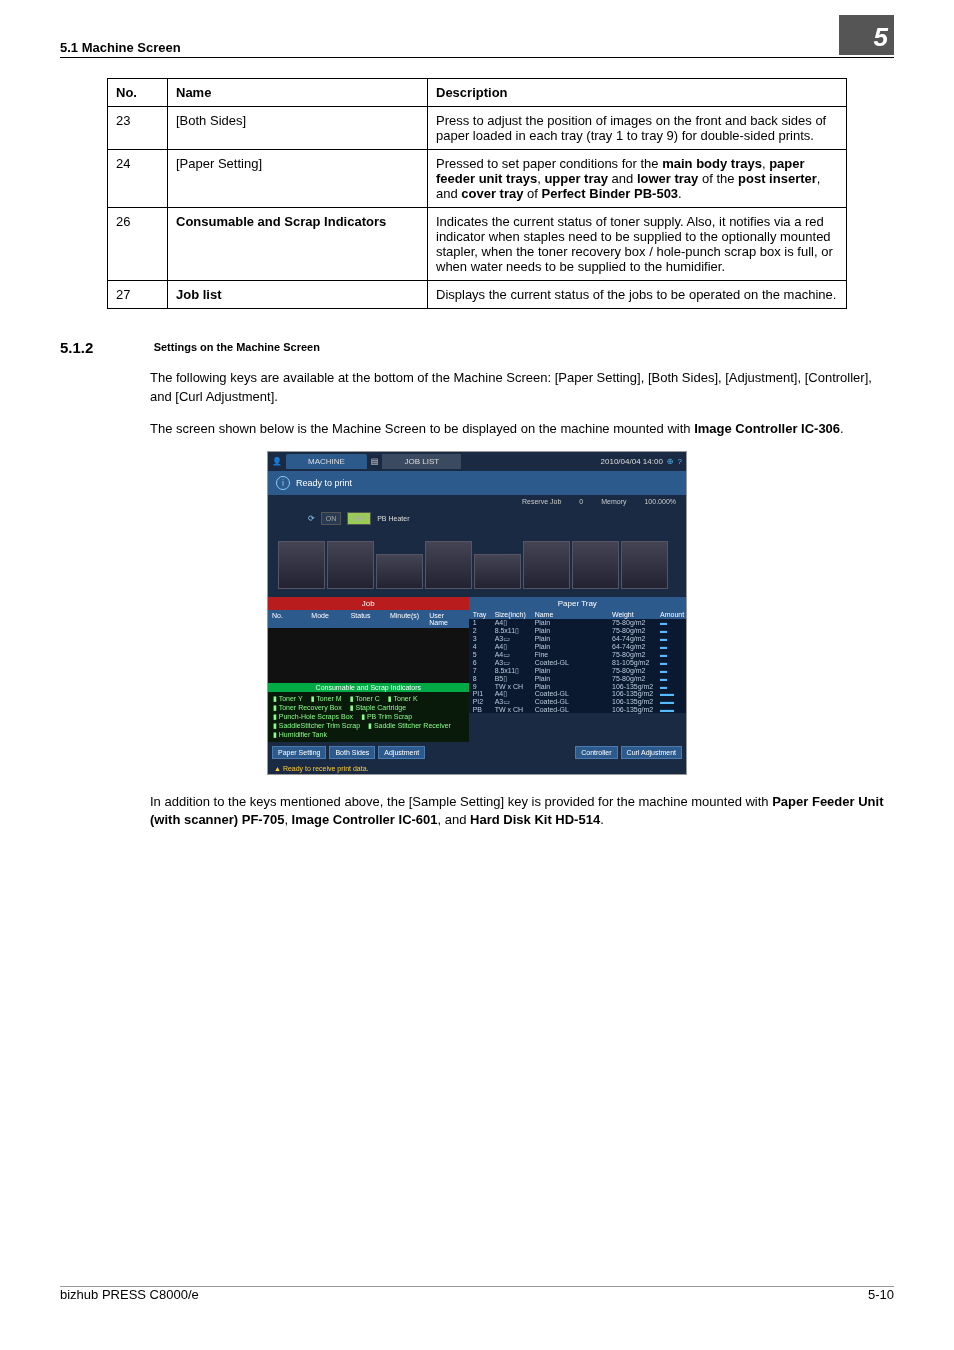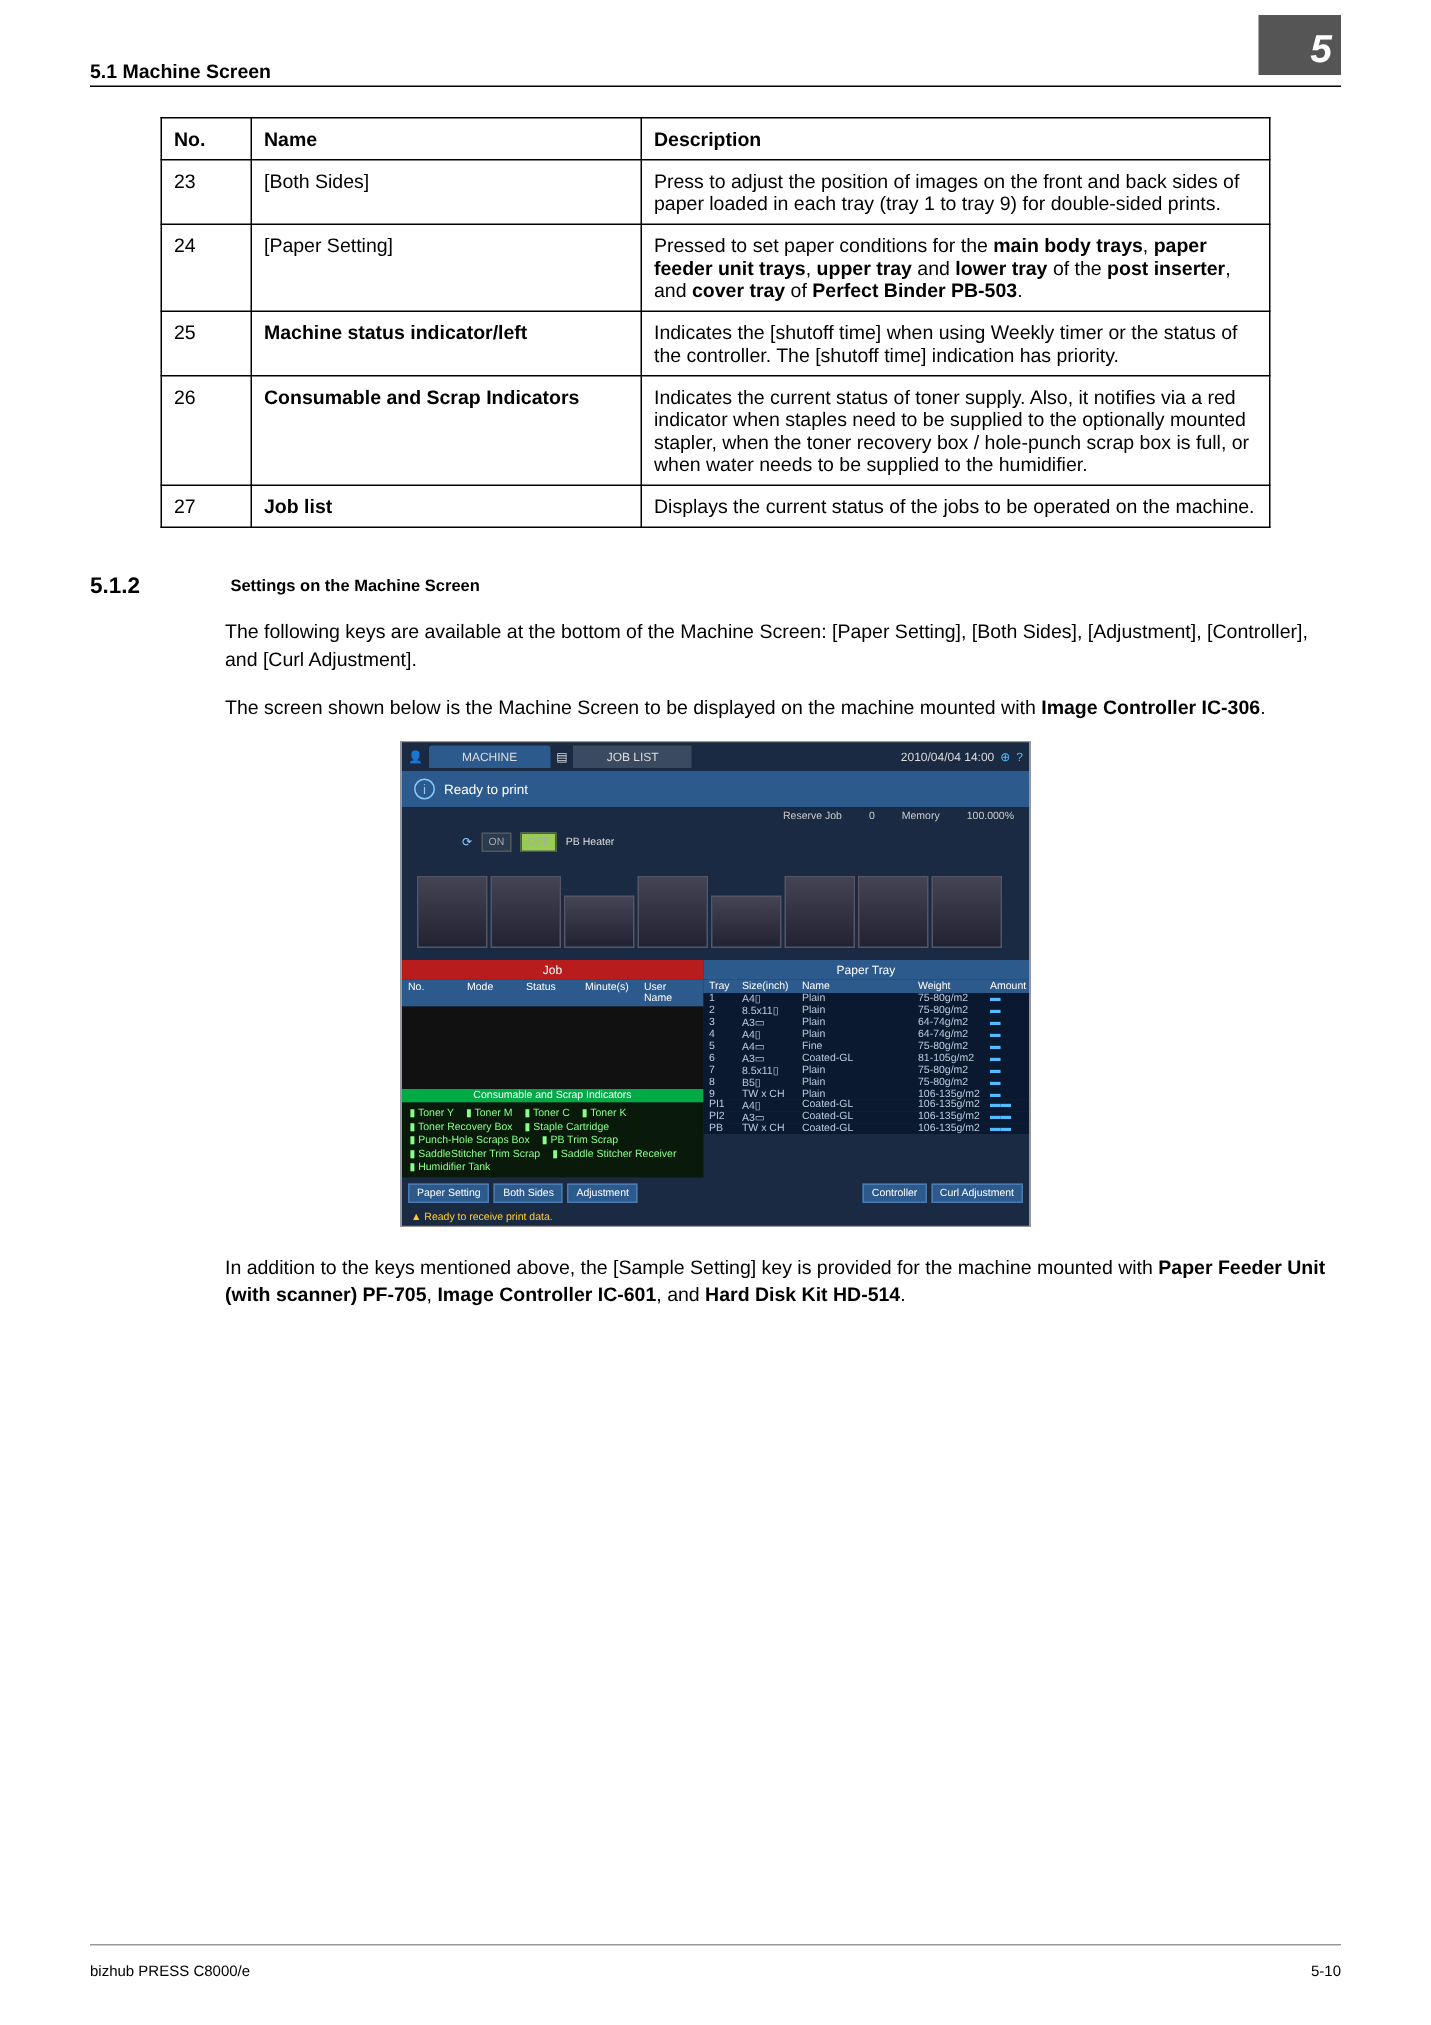--- a/index.html
+++ b/index.html
@@ -1,17 +1,17 @@
 <!DOCTYPE html>
 <html><head>
 <meta charset="utf-8">
 <style>
 *{box-sizing:border-box;margin:0;padding:0}
 body{font-family:Arial,Helvetica,sans-serif;font-size:13px;color:#000;background:#fff;width:954px;height:1350px;position:relative;padding:40px 60px}
-.hdr{display:flex;align-items:center;border-bottom:1px solid #000;margin-bottom:20px;padding-bottom:2px}
+.hdr{display:flex;align-items:flex-end;border-bottom:1px solid #000;margin-bottom:20px;padding-bottom:2px}
 .hdr-l{font-size:13px;font-weight:bold;flex:1}
 .hdr-r{background:#555;color:#fff;width:55px;height:40px;display:flex;align-items:flex-end;justify-content:flex-end;font-size:26px;font-weight:bold;font-style:italic;padding:0 6px 2px 0;margin-top:-35px}
 table.main{width:740px;margin:0 auto 30px;border-collapse:collapse;border:1px solid #000}
 table.main th,table.main td{border:1px solid #000;padding:6px 8px;vertical-align:top;font-size:13px;text-align:left}
 table.main th{font-weight:bold}
 .c1{width:60px}.c2{width:260px}
 .sec-no{font-weight:bold;font-size:15px;display:inline-block;width:90px;vertical-align:top}
 .sec-ti{font-weight:bold;font-size:11px}
 .sec{margin:25px 0 12px}
 .para{margin:13px 0 12px 90px;line-height:1.45}
@@ -43,21 +43,21 @@
 .csb{background:#0a1a0a;color:#8f8;font-size:7px;padding:3px 5px;display:flex;flex-wrap:wrap;gap:1px 8px}
 .csb>span{white-space:nowrap}
 .tray-h{display:flex;background:#2d5a8c;color:#fff;font-size:7px;padding:1px 4px}
 .tray-h>span:nth-child(1){width:22px}.tray-h>span:nth-child(2){width:40px}.tray-h>span:nth-child(3){flex:1}.tray-h>span:nth-child(4){width:48px}.tray-h>span:nth-child(5){width:22px}
 .trow{display:flex;color:#bcd;font-size:7px;padding:0 4px;background:#0a1830}
 .trow>span:nth-child(1){width:22px}.trow>span:nth-child(2){width:40px}.trow>span:nth-child(3){flex:1}.trow>span:nth-child(4){width:48px}.trow>span:nth-child(5){width:22px;color:#5bf}
 .btnrow{display:flex;background:#1a2a42;padding:4px;gap:3px}
 .bb{font-size:7px;background:#2d5a8c;color:#fff;padding:2px 5px;border:1px solid #4a7ab0}
 .stat{background:#1a2a42;color:#fc3;font-size:7px;padding:2px 6px}
 .stat::before{content:"▲ ";color:#fc3}
-.ftr{position:absolute;bottom:30px;left:60px;right:60px;display:flex;justify-content:space-between;font-size:10px;border-top:1px solid #999;padding-top:12px}
+.ftr{position:absolute;bottom:48px;left:60px;right:60px;display:flex;justify-content:space-between;font-size:13px;border-top:1px solid #999;padding-top:0}
 </style>
 </head>
 <body>
 
 <div class="hdr">
   <div class="hdr-l">5.1        Machine Screen</div>
   <div class="hdr-r">5</div>
 </div>
 
 <table class="main">
@@ -71,25 +71,20 @@
   <tbody id="tbody">
       <tr>
         <td>23</td>
         <td>[Both Sides]</td>
         <td>Press to adjust the position of images on the front and back sides of paper loaded in each tray (tray 1 to tray 9) for double-sided prints.</td>
       </tr>
       <tr>
         <td>24</td>
         <td>[Paper Setting]</td>
         <td>Pressed to set paper conditions for the <b>main body trays</b>, <b>paper feeder unit trays</b>, <b>upper tray</b> and <b>lower tray</b> of the <b>post inserter</b>, and <b>cover tray</b> of <b>Perfect Binder PB-503</b>.</td>
-      </tr>
-      <tr>
-        <td>25</td>
-        <td><b>Machine status indicator/left</b></td>
-        <td>Indicates the [shutoff time] when using Weekly timer or the status of the controller. The [shutoff time] indication has priority.</td>
       </tr>
       <tr>
         <td>26</td>
         <td><b>Consumable and Scrap Indicators</b></td>
         <td>Indicates the current status of toner supply. Also, it notifies via a red indicator when staples need to be supplied to the optionally mounted stapler, when the toner recovery box / hole-punch scrap box is full, or when water needs to be supplied to the humidifier.</td>
       </tr>
       <tr>
         <td>27</td>
         <td><b>Job list</b></td>
         <td>Displays the current status of the jobs to be operated on the machine.</td>

